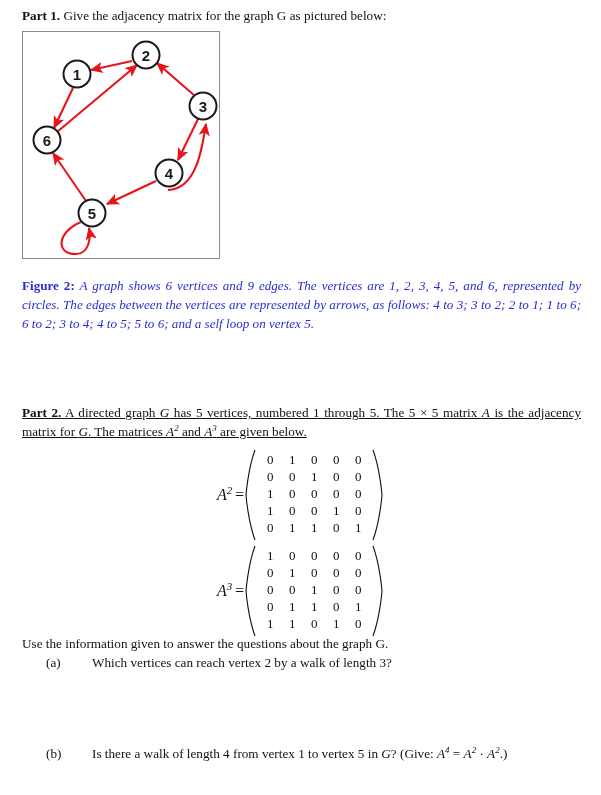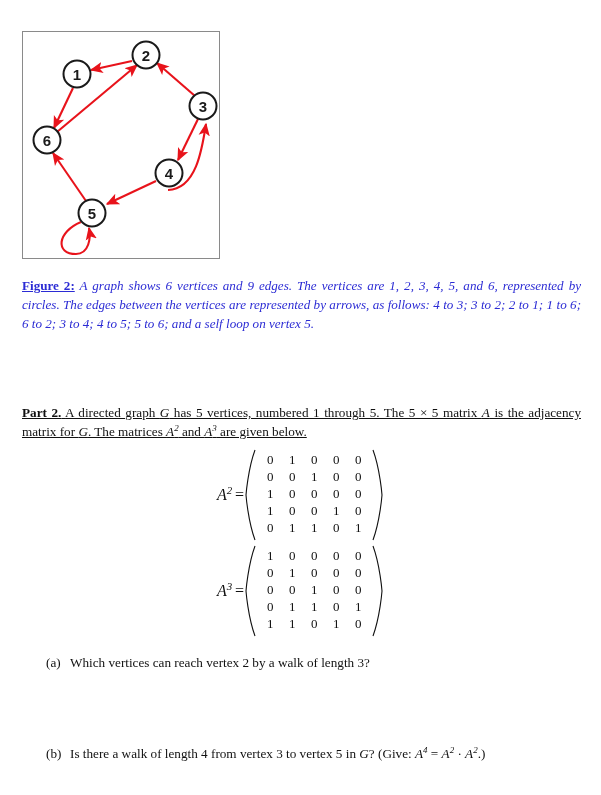--- a/index.html
+++ b/index.html
@@ -72,21 +72,20 @@
     width: 559px;
     color: #2b2bd4;
     font-size: 13.1px;
     line-height: 19.2px;
     font-style: italic;
     text-align: justify;
   }
   #figure-caption .caplabel {
     font-weight: bold;
     font-style: normal;
-    text-decoration: underline;
   }
 
   
   #part2-line {
     left: 22px;
     top: 403px;
     width: 559px;
     text-decoration: underline;
   }
 
@@ -146,31 +145,35 @@
     text-align: justify;
   }
   .qlabel {
     position: absolute;
     left: 0;
     top: 0;
     width: 26px;
     text-align: left;
   }
   .qtext {
-    margin-left: 24px;
+    margin-left: 46px;
     display: block;
   }
   #question-a { left: 46px; top: 653px; width: 535px; }
   #question-b { left: 46px; top: 744px; width: 535px; }
 </style>
 </head>
 <body>
 
 <div class="page">
 
+  <div class="para" id="part1-line">
+    <span class="bold">Part 1.</span>
+    <span>Give the adjacency matrix for the graph G as pictured below:</span>
+  </div>
 
   <div id="figure-box">
     <svg id="figure-svg" viewBox="0 0 198 228">
       <defs>
         <marker id="ah" markerWidth="7" markerHeight="7" refX="5.6" refY="3" orient="auto">
           <path d="M0,0.3 L6.2,3 L0,5.7 L1.5,3 Z" fill="#e8131b"></path>
         </marker>
       </defs>
 
       <g stroke="#e8131b" stroke-width="2.1" fill="none" marker-end="url(#ah)">
@@ -312,24 +315,25 @@
         <span class="mat-cell">0</span>
       </span>
       <span class="paren">
         <svg width="12" height="92" viewBox="0 0 12 92">
             <path d="M1,1 C8,20 10,46 10,46 C10,46 8,72 1,91" stroke="#111" stroke-width="1.1" fill="none"></path>
           </svg>
       </span>
     </span>
   </div>
 
+  <div class="para" id="use-line">Use the information given to answer the questions about the graph G.</div>
 
   <div class="question" id="question-a">
     <span class="qlabel">(a)</span>
     <span class="qtext">Which vertices can reach vertex 2 by a walk of length 3?</span>
   </div>
 
   <div class="question" id="question-b">
     <span class="qlabel">(b)</span>
-    <span class="qtext"><span>Is there a walk of length 4 from vertex 3 to vertex 5 in </span><span class="mathvar">G</span><span>? (Give: </span><span class="mathvar">A</span><sup class="exp">4</sup><span> = </span><span class="mathvar">A</span><sup class="exp">2</sup><span> · </span><span class="mathvar">A</span><sup class="exp">2</sup><span>.)</span></span>
+    <span class="qtext"><span>Is there a walk of length 4 from vertex 1 to vertex 5 in </span><span class="mathvar">G</span><span>? (Give: </span><span class="mathvar">A</span><sup class="exp">4</sup><span> = </span><span class="mathvar">A</span><sup class="exp">2</sup><span> · </span><span class="mathvar">A</span><sup class="exp">2</sup><span>.)</span></span>
   </div>
 
 </div>
 
 </body></html>

